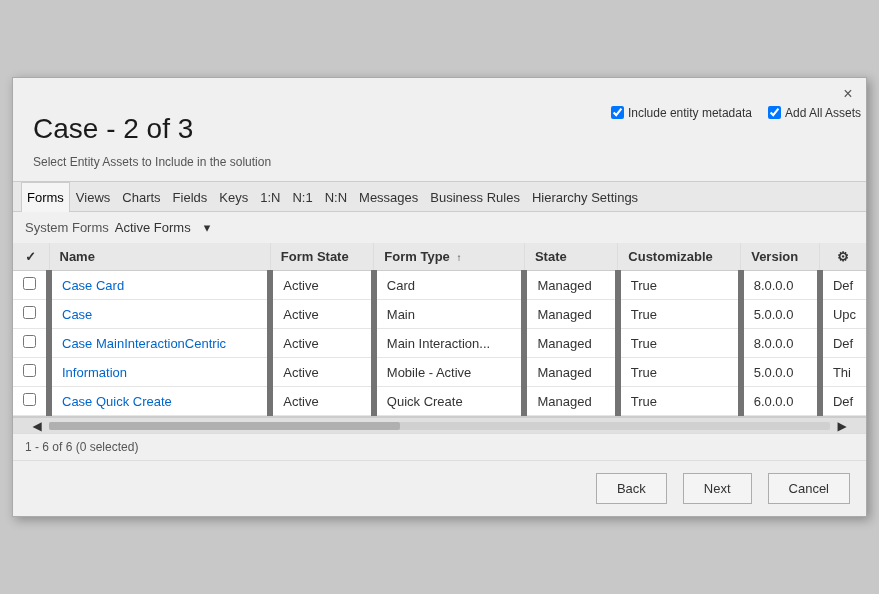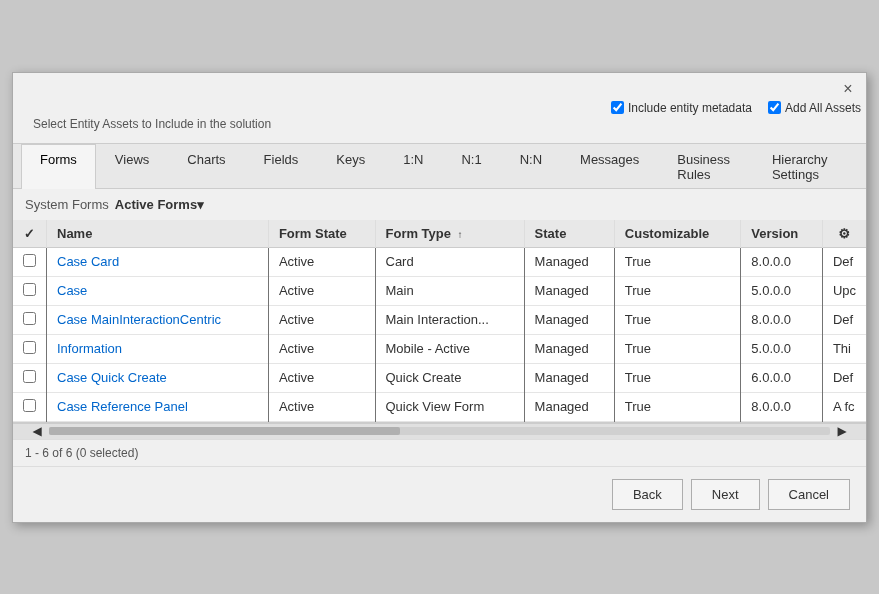--- a/index.html
+++ b/index.html
@@ -69,21 +69,21 @@
       cursor: pointer;
     }
     .tabs-bar {
       display: flex;
       background: #e8e8e8;
       border-top: 1px solid #ccc;
       border-bottom: 1px solid #ccc;
       padding: 0 8px;
     }
     .tab {
-      padding: 7px 18px;
+      padding: 7px 5px;
       font-size: 13px;
       color: #333;
       cursor: pointer;
       border: 1px solid transparent;
       border-bottom: none;
       margin-bottom: -1px;
       background: transparent;
     }
     .tab.active {
       background: #f5f5f5;
@@ -99,26 +99,26 @@
       padding: 8px 12px;
       display: flex;
       align-items: center;
       gap: 6px;
       font-size: 13px;
       color: #555;
       background: #f0f0f0;
     }
     .active-forms-btn {
       color: #333;
-      font-weight: 700;
-      font-size: 13px;
-      cursor: pointer;
-      display: flex;
-      align-items: center;
-      gap: 0;
+      font-weight: 400;
+      font-size: 13px;
+      cursor: pointer;
+      display: flex;
+      align-items: center;
+      gap: 13px;
       background: none;
       border: none;
       padding: 0;
     }
     .table-container {
       overflow-x: auto;
       overflow-y: auto;
       max-height: 280px;
     }
     table {
@@ -144,21 +144,21 @@
       width: 30px;
       text-align: center;
     }
     tbody tr {
       border-bottom: 1px solid #e5e5e5;
       background: #fff;
     }
     tbody td {
       padding: 6px 10px;
       color: #333;
-      border-right: 1px solid #737373;
+      border-right: 6px solid #737373;
       white-space: nowrap;
     }
     tbody td:last-child { border-right: none; }
     tbody td.check-col { text-align: center; }
     .link-cell {
       color: #0066cc;
       cursor: pointer;
       text-decoration: none;
     }
     .sort-icon {
@@ -208,21 +208,21 @@
       padding: 6px 12px;
       font-size: 12px;
       color: #555;
       background: #f0f0f0;
       border-top: 1px solid #ddd;
     }
     .footer-bar {
       padding: 12px 16px;
       display: flex;
       justify-content: flex-end;
-      gap: 8px;
+      gap: 16px;
       background: #f0f0f0;
       border-top: 1px solid #ddd;
     }
     .footer-btn {
       padding: 7px 20px;
       font-size: 13px;
       cursor: pointer;
       border: 1px solid #adadad;
       background: #f4f4f4;
       color: #333;
@@ -232,20 +232,21 @@
 </head>
 <body>
 
 <div class="dialog">
 
   <div class="dialog-titlebar">
     <button class="close-btn">×</button>
   </div>
 
   <div class="dialog-header">
+    <div class="dialog-title">Case - 2 of 3</div>
     <div class="dialog-subtitle">Select Entity Assets to Include in the solution</div>
   </div>
 
   <div class="header-options">
     <label>
       <input type="checkbox" checked="" style="">
       <span>Include entity metadata</span>
     </label>
     <label>
       <input type="checkbox" checked="" style="">
@@ -335,30 +336,20 @@
             <tr>
               <td class="check-col"><input type="checkbox" style=""></td>
               <td><span class="link-cell">Case Quick Create</span></td>
               <td>Active</td>
               <td>Quick Create</td>
               <td>Managed</td>
               <td>True</td>
               <td>6.0.0.0</td>
               <td>Def</td>
             </tr>
-            <tr>
-              <td class="check-col"><input type="checkbox" style=""></td>
-              <td><span class="link-cell">Case Reference Panel</span></td>
-              <td>Active</td>
-              <td>Quick View Form</td>
-              <td>Managed</td>
-              <td>True</td>
-              <td>8.0.0.0</td>
-              <td>A fc</td>
-            </tr>
           </tbody>
       </table>
     </div>
   </div>
 
   <div class="scrollbar-area">
     <button class="scroll-left-btn">◀</button>
     <div class="scroll-track">
       <div class="scroll-thumb"></div>
     </div>

